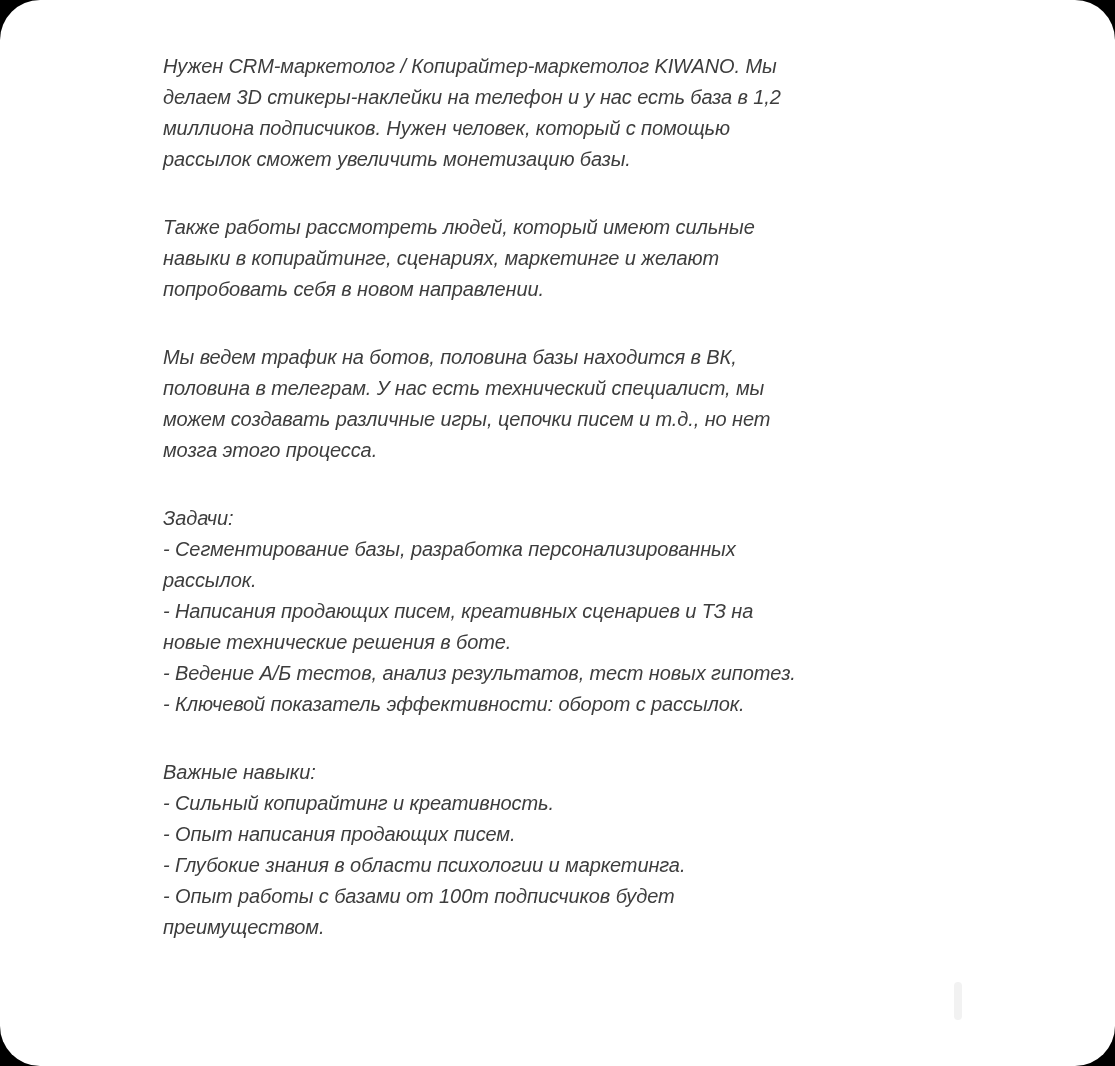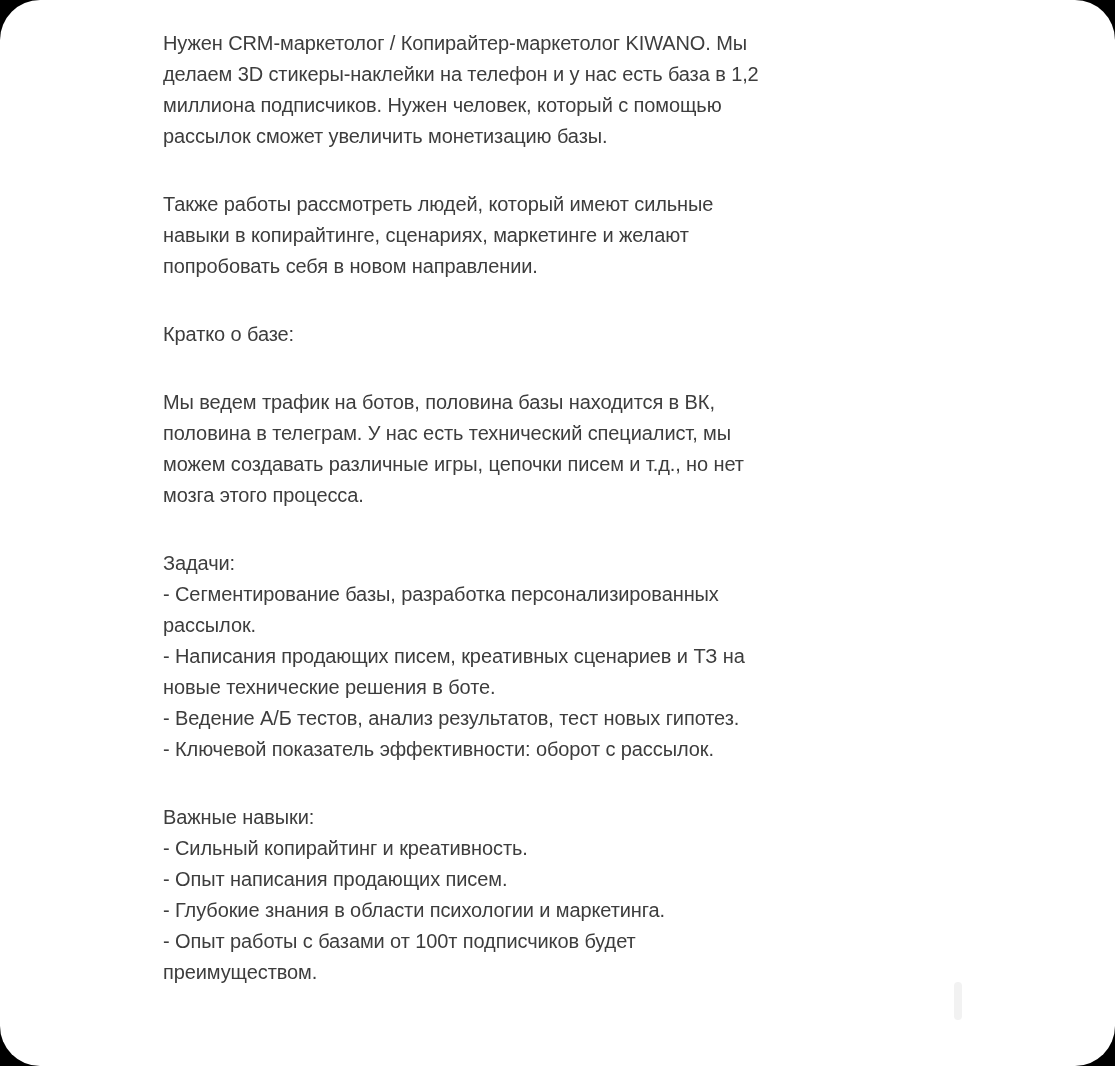--- a/index.html
+++ b/index.html
@@ -25,22 +25,23 @@
     left: 0;
     top: 0;
     width: 1115px;
     height: 1066px;
     background: #ffffff;
     border-radius: 40px;
   }
   .content {
     position: absolute;
     left: 163px;
-    top: 28px;
+    top: 51px;
     width: 790px;
+    font-style: italic;
   }
   .content p {
     margin: 0 0 37px 0;
     font-size: 20px;
     line-height: 31px;
     color: #3d3d3d;
     white-space: pre-line;
     letter-spacing: -0.1px;
   }
   .content p:last-child {
@@ -62,21 +63,20 @@
 <div class="screen">
   <div class="card">
     <div class="content">
       <p>Нужен CRM-маркетолог / Копирайтер-маркетолог KIWANO. Мы
 делаем 3D стикеры-наклейки на телефон и у нас есть база в 1,2
 миллиона подписчиков. Нужен человек, который с помощью
 рассылок сможет увеличить монетизацию базы.</p>
       <p>Также работы рассмотреть людей, который имеют сильные
 навыки в копирайтинге, сценариях, маркетинге и желают
 попробовать себя в новом направлении.</p>
-      <p>Кратко о базе:</p>
       <p>Мы ведем трафик на ботов, половина базы находится в ВК,
 половина в телеграм. У нас есть технический специалист, мы
 можем создавать различные игры, цепочки писем и т.д., но нет
 мозга этого процесса.</p>
       <p>Задачи:
 - Сегментирование базы, разработка персонализированных
 рассылок.
 - Написания продающих писем, креативных сценариев и ТЗ на
 новые технические решения в боте.
 - Ведение А/Б тестов, анализ результатов, тест новых гипотез.

